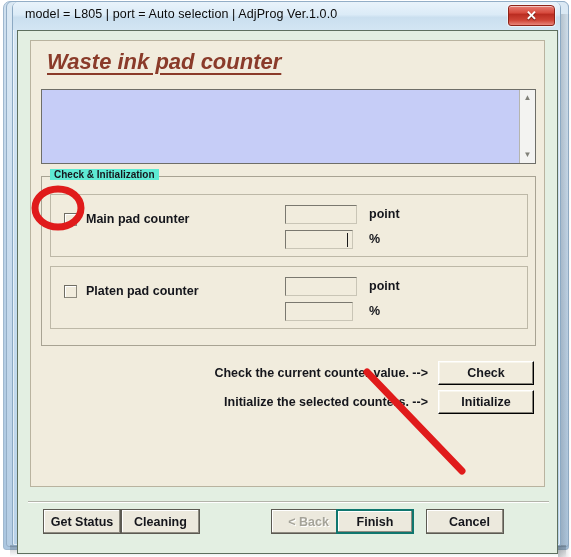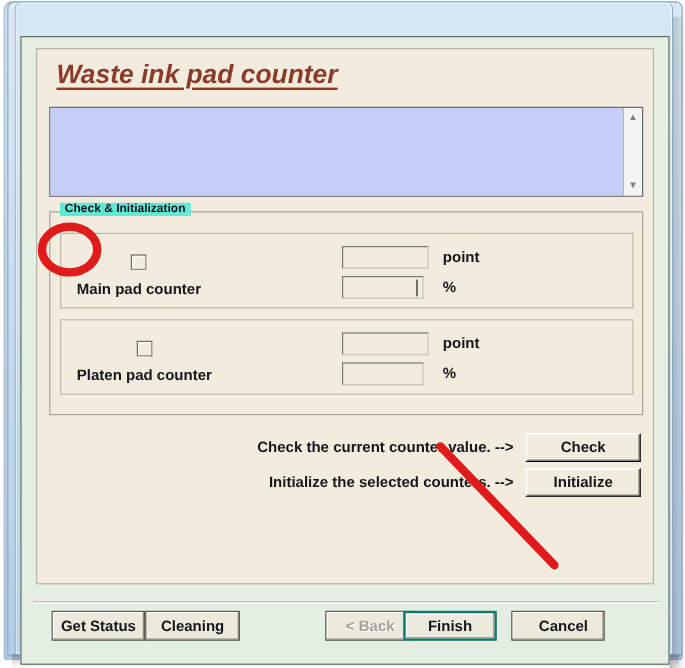--- a/index.html
+++ b/index.html
@@ -153,21 +153,21 @@
     position: absolute; left: 8px;
     width: 478px; height: 63px;
     border: 1px solid #bdb8a7;
     background: #f1ecdd;
   }
   #sub-main   { top: 17px; }
   #sub-platen { top: 89px; }
 
   .cb-row {
     position: absolute; left: 13px; top: 17px;
-    display: flex; align-items: center; gap: 9px; flex-direction: column;
+    display: flex; align-items: center; gap: 9px;
   }
   .checkbox {
     width: 13px; height: 13px;
     background: #f1ecdd;
     border: 1px solid #8d8a7e;
     border-top-color: #6f6d63; border-left-color: #6f6d63;
     box-shadow: inset 1px 1px 0 #ffffff;
     cursor: pointer; flex: none;
   }
   .cb-label {
@@ -262,20 +262,26 @@
 
 <div id="desktop">
 
   <div class="win-shadow-outer"></div>
   <div class="win-shadow-mid"></div>
   <div class="shadow-right"></div>
   <div class="shadow-bottom"></div>
 
   <div id="window">
 
+    <div id="titlebar">
+      <div id="title-text">model = L805 | port = Auto selection | AdjProg Ver.1.0.0</div>
+      <div id="close-btn">
+        <div class="glyph">✕</div>
+      </div>
+    </div>
 
     <div id="client">
 
       <div id="panel">
 
         <div id="heading">Waste ink pad counter</div>
 
         <div id="log-wrap">
           <textarea id="log-area" placeholder="" style=""></textarea>
           <div id="log-scroll">

